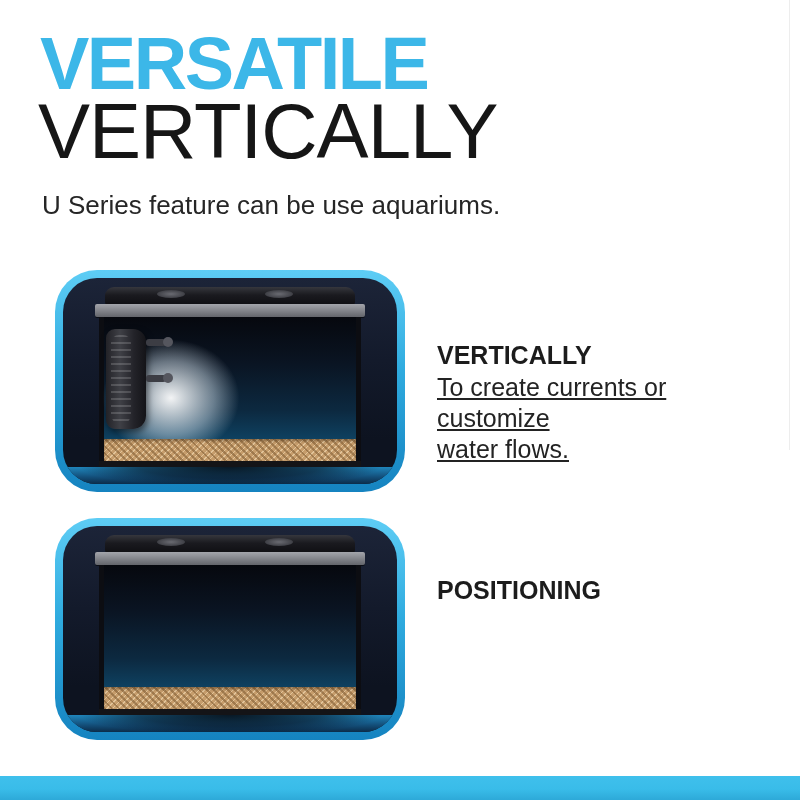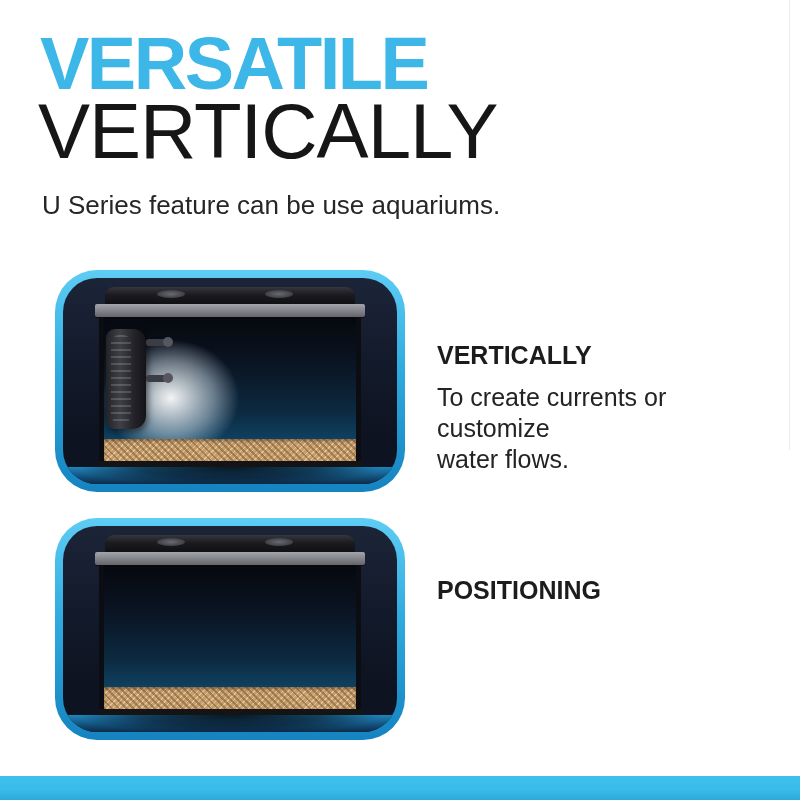--- a/index.html
+++ b/index.html
@@ -86,21 +86,21 @@
   .suction { position:absolute; top:-11px; width:6px; height:12px; background:#34353b; }
   .suction::before { content:""; position:absolute; left:-5px; top:-3px; width:16px;
     height:6px; border-radius:50%; background:#4a4b53; }
   .suction.s1 { left:16px; } .suction.s2 { left:58px; }
 
   
   .caption { position:absolute; left:437px; width:345px; }
   .caption.one { top:340px; } .caption.two { top:575px; }
   .caption h2 { font-size:25px; line-height:30px; font-weight:700; color:#1c1c1c; }
   .caption p { font-size:25px; line-height:31px; color:#232323;
-    white-space:pre-line; margin-top:12px; }
+    white-space:pre-line; margin-top:2px;text-decoration:underline; }
 
   
   .bottom-bar { position:absolute; left:0; top:776px; width:800px; height:24px;
     background:linear-gradient(180deg,#3fc0ec 0%,#39bce9 55%,#2da9d8 100%); }
 </style>
 </head>
 <body>
 
 <div class="canvas">
 

